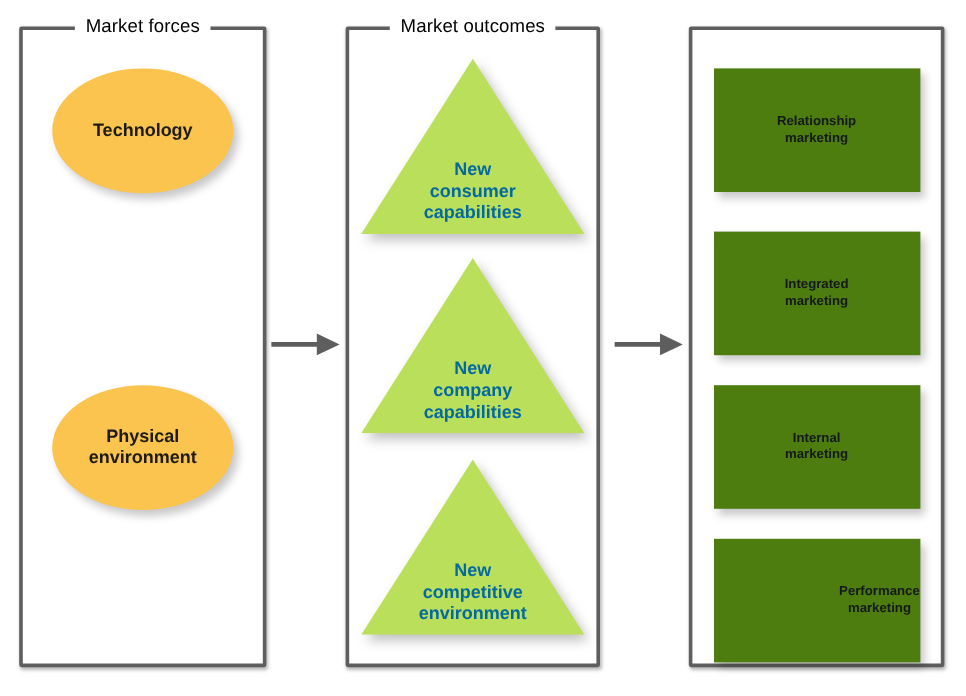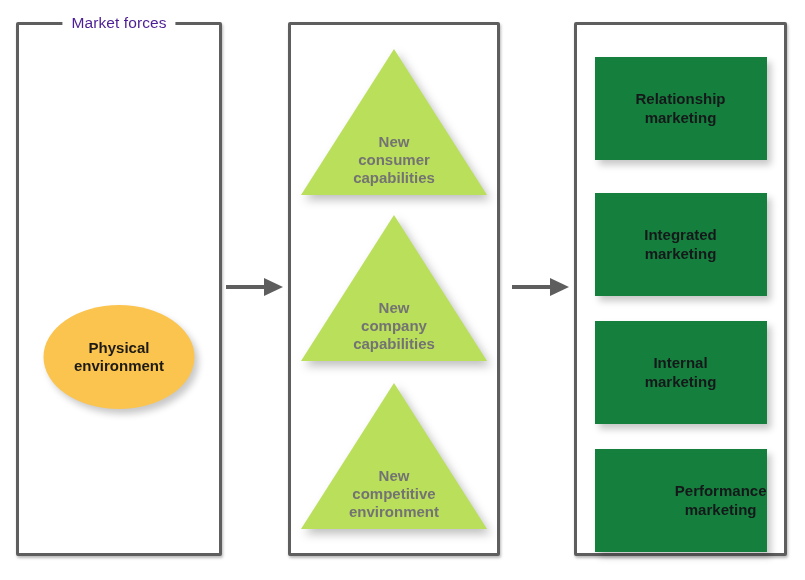--- a/index.html
+++ b/index.html
@@ -32,21 +32,21 @@
     box-shadow: 1px 2px 3px rgba(0,0,0,0.28);
   }
   .panel-legend {
     position: absolute;
     top: -12px;
     left: 50%;
     transform: translateX(-50%);
     background: #ffffff;
     padding: 0 9px;
     font-size: 15.5px;
-    color: #4c1d95;
+    color: #000000;
     letter-spacing: 0.1px;
     white-space: nowrap;
     line-height: 20px;
   }
 
   #panel-forces   { left: 16px;  top: 22px; width: 206px; height: 534px; }
   #panel-outcomes { left: 288px; top: 22px; width: 212px; height: 534px; }
   #panel-holistic { left: 574px; top: 22px; width: 213px; height: 534px; }
 
   .panel-body {
@@ -69,21 +69,21 @@
     justify-content: center;
     text-align: center;
     font-weight: bold;
     font-size: 15px;
     color: #1d1a14;
     line-height: 1.18;
     box-shadow: 4px 5px 7px rgba(0,0,0,0.22);
   }
   .ellipse.e0 { top: 32px; }
   .ellipse.e1 { top: 164px; }
-  .ellipse.e2 { top: 280px; text-align: center; }
+  .ellipse.e2 { top: 296px; text-align: center; }
   .ellipse.e3 { top: 424px; }
 
   
   .tri-wrap {
     position: absolute;
     left: 50%;
     transform: translateX(-50%);
     width: 186px;
     height: 146px;
     filter: drop-shadow(4px 5px 5px rgba(0,0,0,0.25));
@@ -99,38 +99,38 @@
     display: block;
   }
   .tri-label {
     position: absolute;
     left: 0;
     right: 0;
     bottom: 8px;
     text-align: center;
     font-weight: bold;
     font-size: 15px;
-    color: #737373;
+    color: #0369a1;
     line-height: 1.2;
   }
 
   
   .bluebox {
     position: absolute;
     left: 50%;
     transform: translateX(-50%);
     width: 172px;
     height: 103px;
-    background: #15803d;
+    background: #4d7c0f;
     display: flex;
     align-items: center;
     justify-content: center;
     text-align: center;
     font-weight: bold;
-    font-size: 15px;
+    font-size: 11px;
     color: #15181a;
     line-height: 1.22;
     box-shadow: 4px 5px 7px rgba(0,0,0,0.22);
   }
   .bluebox.b0 { top: 32px; }
   .bluebox.b1 { top: 168px; }
   .bluebox.b2 { top: 296px; }
   .bluebox.b3 { top: 424px; justify-content: flex-end; }
 
   
@@ -145,34 +145,38 @@
   .arrow svg { display: block; width: 100%; height: 100%; }
 </style>
 </head>
 <body>
 
 <div id="diagram">
 
   <div class="panel" id="panel-forces">
     <div class="panel-legend">Market forces</div>
     <div class="panel-body">
+      <div class="ellipse e0">
+        <span>Technology</span>
+      </div>
       <div class="ellipse e2">
         <span>Physical<br>environment</span>
       </div>
     </div>
   </div>
 
   <div class="arrow" id="arrow-1">
     <svg viewBox="0 0 58 26" xmlns="http://www.w3.org/2000/svg">
       <line x1="0" y1="13" x2="41" y2="13" stroke="#5e5e5e" stroke-width="4"></line>
       <polygon points="38,4 57,13 38,22" fill="#5e5e5e"></polygon>
     </svg>
   </div>
 
   <div class="panel" id="panel-outcomes">
+    <div class="panel-legend">Market outcomes</div>
     <div class="panel-body">
       <div class="tri-wrap t0">
         <svg viewBox="0 0 186 146" preserveAspectRatio="none" xmlns="http://www.w3.org/2000/svg">
           <polygon points="93,0 186,146 0,146" fill="#badf5a"></polygon>
         </svg>
         <div class="tri-label">New<br>consumer<br>capabilities</div>
       </div>
       <div class="tri-wrap t1">
         <svg viewBox="0 0 186 146" preserveAspectRatio="none" xmlns="http://www.w3.org/2000/svg">
           <polygon points="93,0 186,146 0,146" fill="#badf5a"></polygon>

